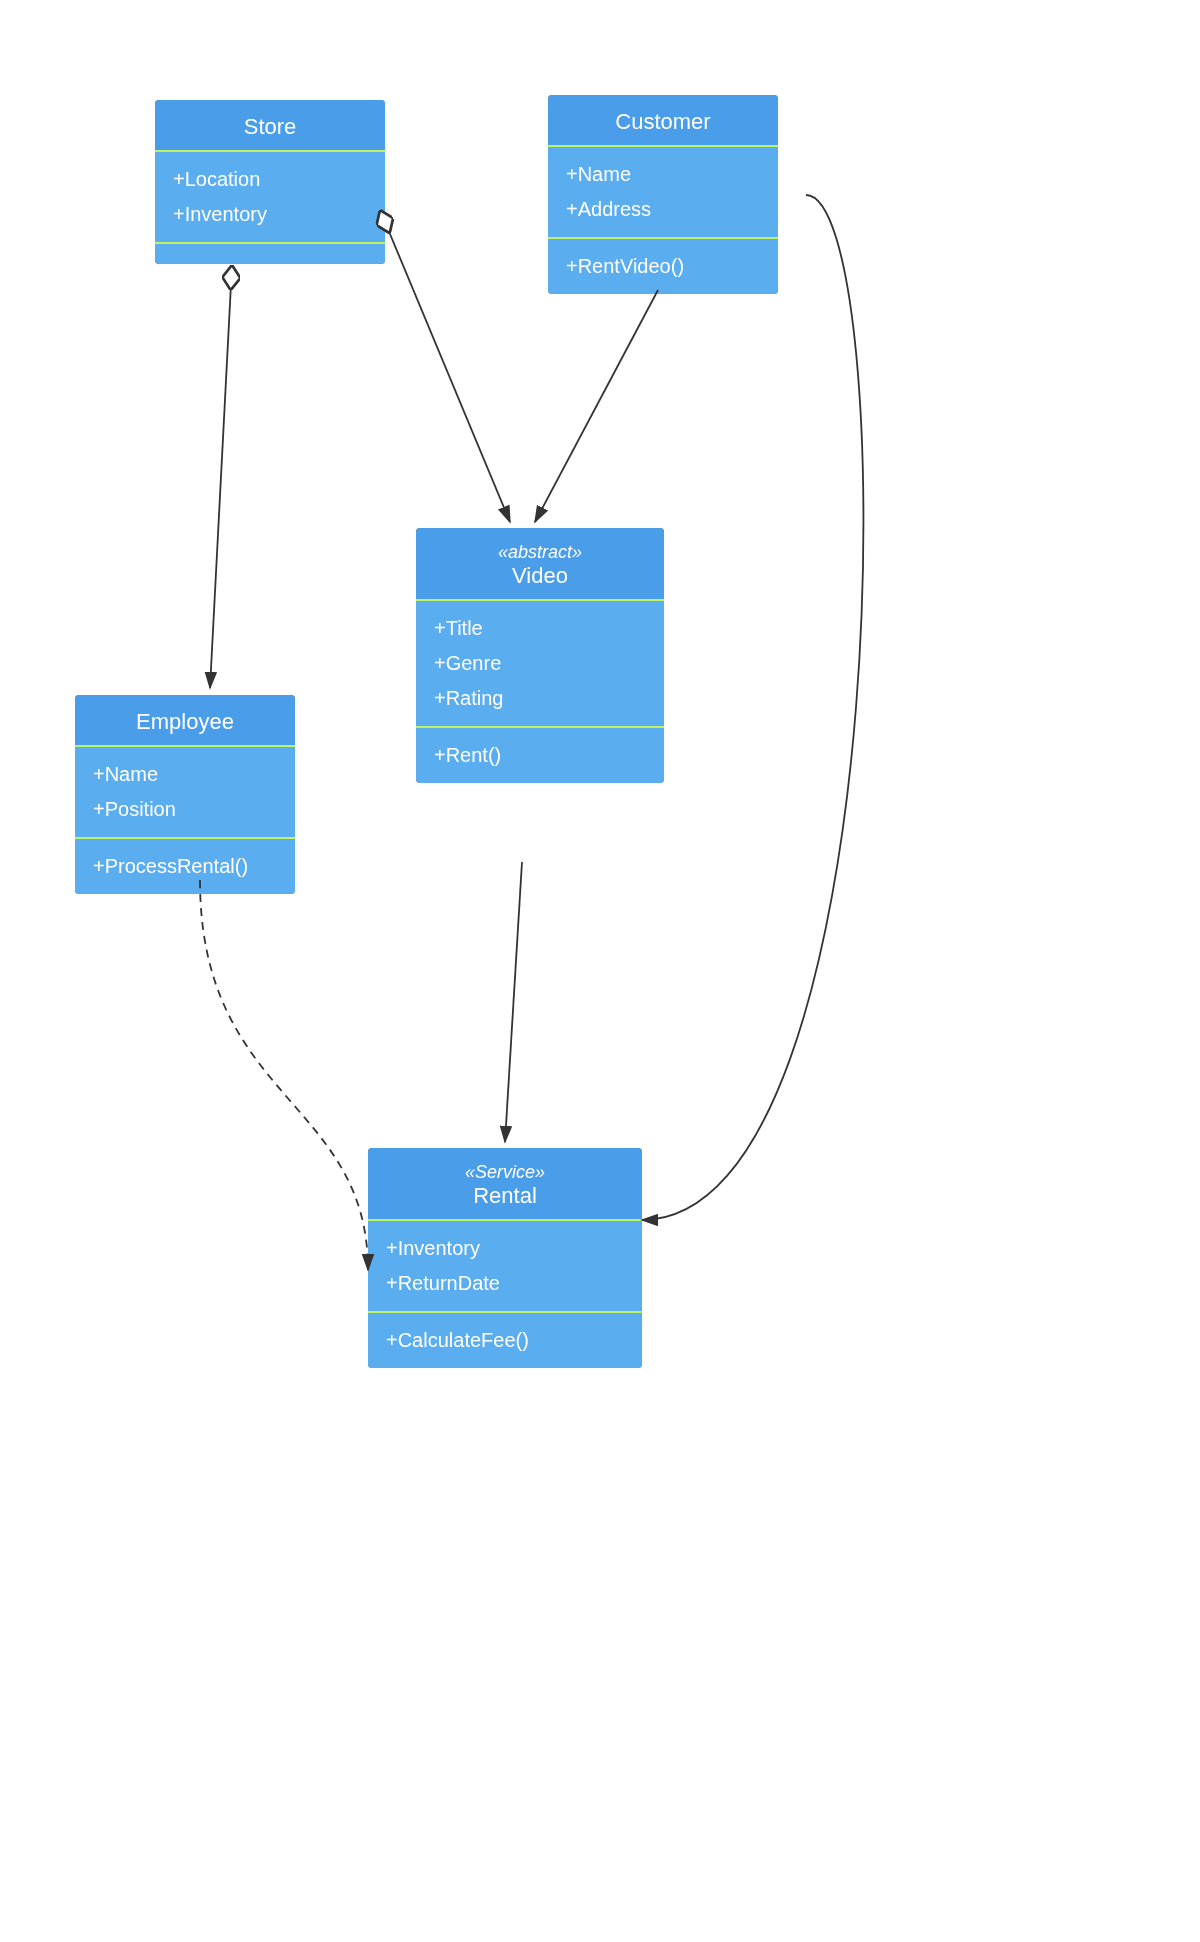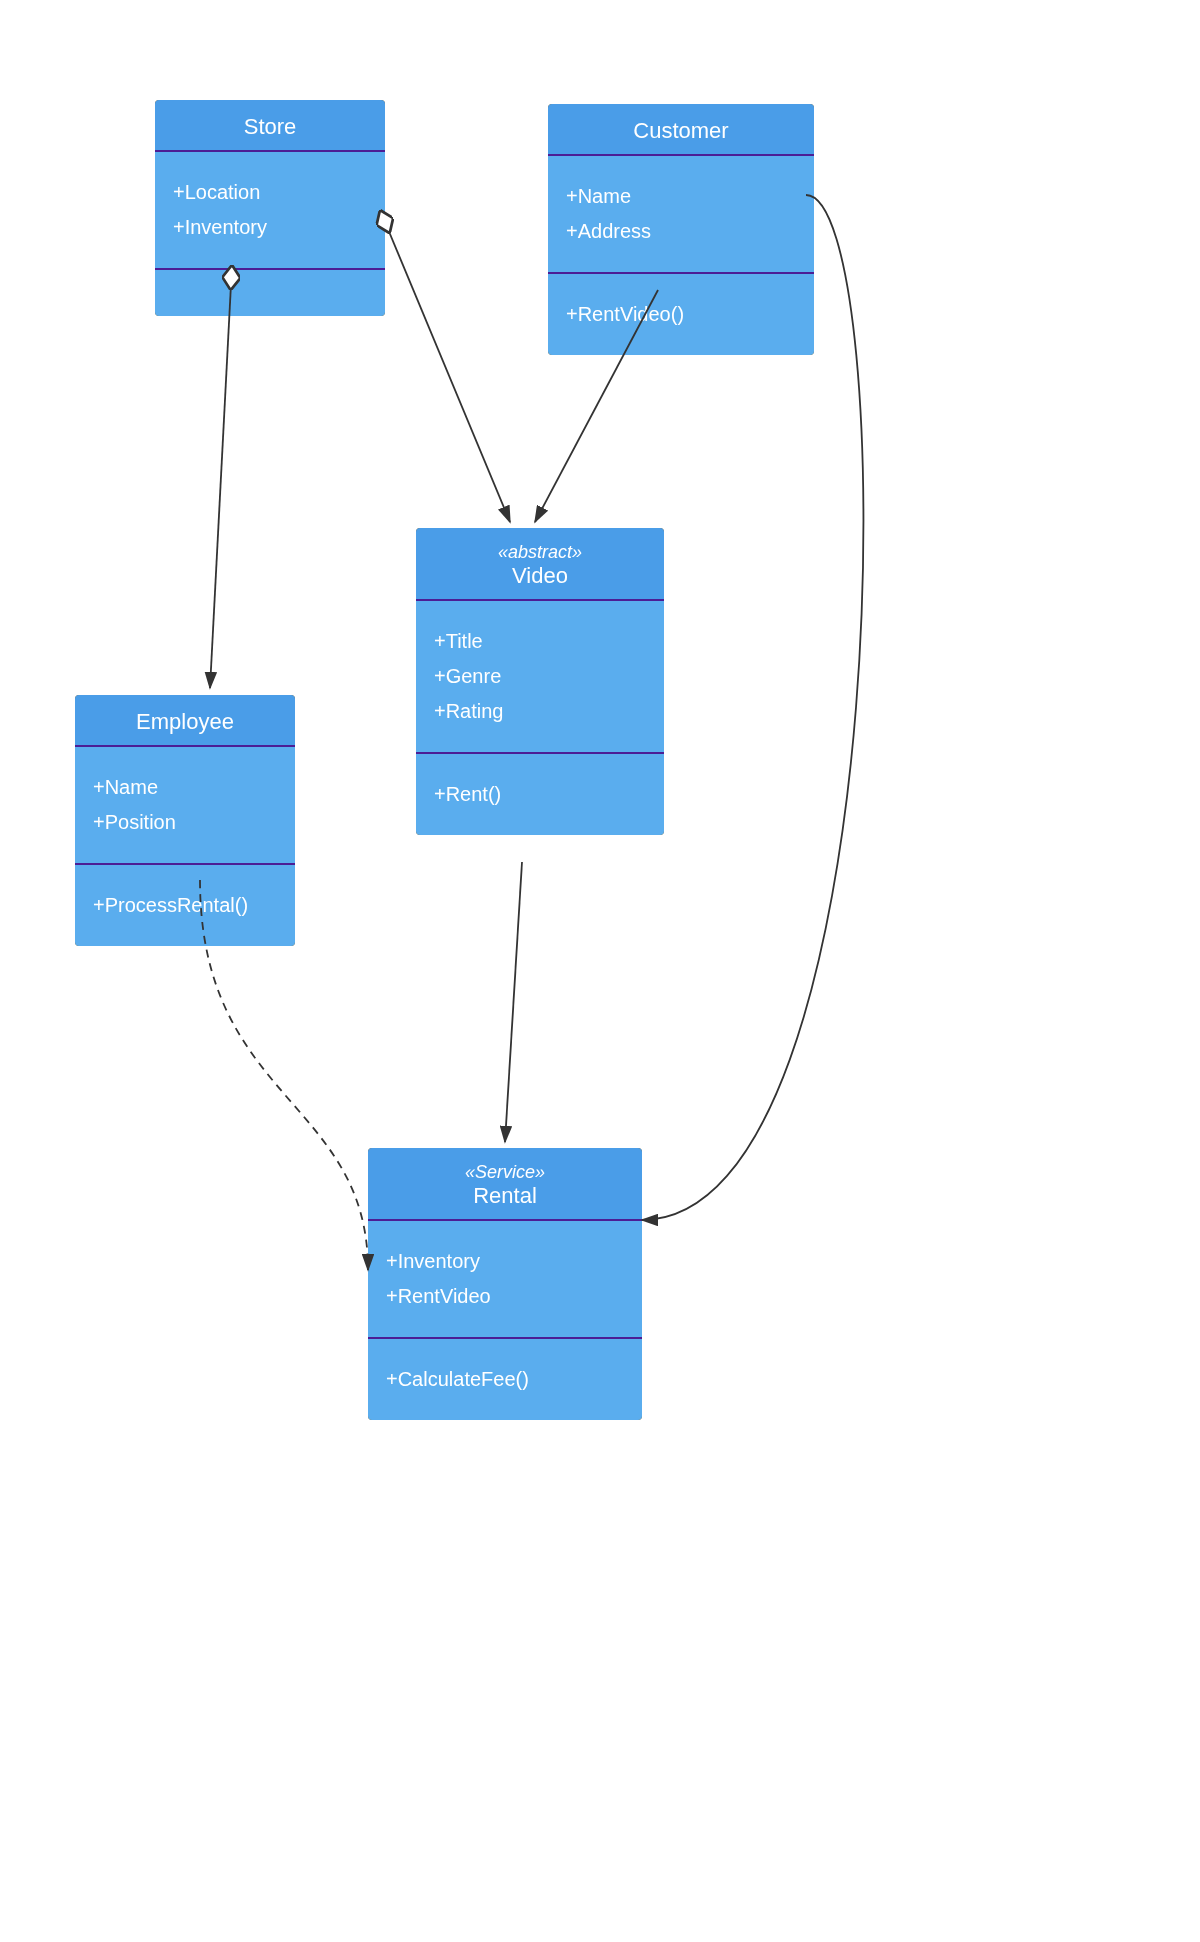--- a/index.html
+++ b/index.html
@@ -30,22 +30,22 @@
     }
 
     .uml-header .stereotype {
       display: block;
       font-size: 18px;
       font-style: italic;
     }
 
     .uml-section {
       background: #5aadee;
-      border-top: 2px solid #4c1d95;
-      padding: 23px 18px;
+      border-top: 2px solid #bef264;
+      padding: 10px 18px;
       color: white;
     }
 
     .uml-section .attr {
       display: block;
       font-size: 20px;
       padding: 6px 0;
       font-weight: 400;
     }
 
@@ -67,21 +67,21 @@
   <div class="uml-header">
     <span>Store</span>
   </div>
   <div class="uml-section">
     <span class="attr">+Location</span>
     <span class="attr">+Inventory</span>
   </div>
   <div class="uml-section" style="min-height:18px;"></div>
 </div>
 
-<div class="uml-box" style="left:548px; top:104px; width:266px;">
+<div class="uml-box" style="left:548px; top:95px; width:230px;">
   <div class="uml-header">
     <span>Customer</span>
   </div>
   <div class="uml-section">
     <span class="attr">+Name</span>
     <span class="attr">+Address</span>
   </div>
   <div class="uml-section">
     <span class="attr">+RentVideo()</span>
   </div>
@@ -115,21 +115,21 @@
   </div>
 </div>
 
 <div class="uml-box" style="left:368px; top:1148px; width:274px;">
   <div class="uml-header">
     <span class="stereotype">«Service»</span>
     <span>Rental</span>
   </div>
   <div class="uml-section">
     <span class="attr">+Inventory</span>
-    <span class="attr">+RentVideo</span>
+    <span class="attr">+ReturnDate</span>
   </div>
   <div class="uml-section">
     <span class="attr">+CalculateFee()</span>
   </div>
 </div>
 
 <svg class="connections">
   <defs>
 
     <marker id="arrowhead" markerWidth="10" markerHeight="7" refX="9" refY="3.5" orient="auto">

